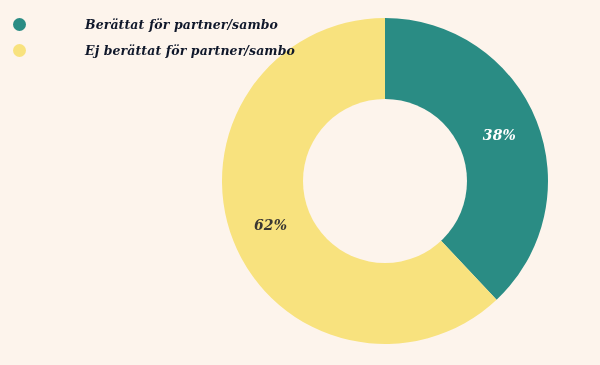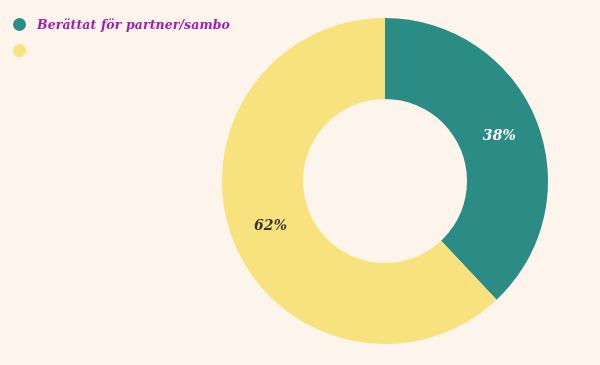--- a/index.html
+++ b/index.html
@@ -38,23 +38,24 @@
     border-radius: 50%;
     flex: 0 0 auto;
     margin-left: 5px;
     margin-right: 11px;
   }
   .legend-label {
     font-family: "DejaVu Serif", serif;
     font-style: italic;
     font-size: 12.5px;
     font-weight: 700;
-    color: #a21caf;
+    color: #0f172a;
     white-space: nowrap;
     letter-spacing: 0.1px;
+    margin-left: 48px;
   }
 
   
   #donut-svg {
     position: absolute;
     left: 0;
     top: 0;
     width: 600px;
     height: 365px;
   }
@@ -71,20 +72,21 @@
 
 <div id="chart-root">
 
   <div id="legend">
     <div class="legend-item">
       <span class="legend-swatch" style="background: rgb(42, 140, 132);"></span>
       <span class="legend-label">Berättat för partner/sambo</span>
     </div>
     <div class="legend-item">
       <span class="legend-swatch" style="background: rgb(248, 226, 126);"></span>
+      <span class="legend-label">Ej berättat för partner/sambo</span>
     </div>
   </div>
 
   <svg id="donut-svg" viewBox="0 0 600 365">
     <g id="slice-group">
         <path d="M 385 181 L 385.00 18.00 A 163 163 0 0 1 496.58 299.82 Z" fill="#2A8C84"></path>
         <path d="M 385 181 L 496.58 299.82 A 163 163 0 1 1 385.00 18.00 Z" fill="#F8E27E"></path>
       </g>
     <circle id="donut-hole" cx="385" cy="181" r="82" fill="#FDF4EC"></circle>
     <text id="label-0" class="slice-label" text-anchor="middle" dominant-baseline="middle" x="499.4" y="135.7" fill="#FFFFFF">38%</text>

